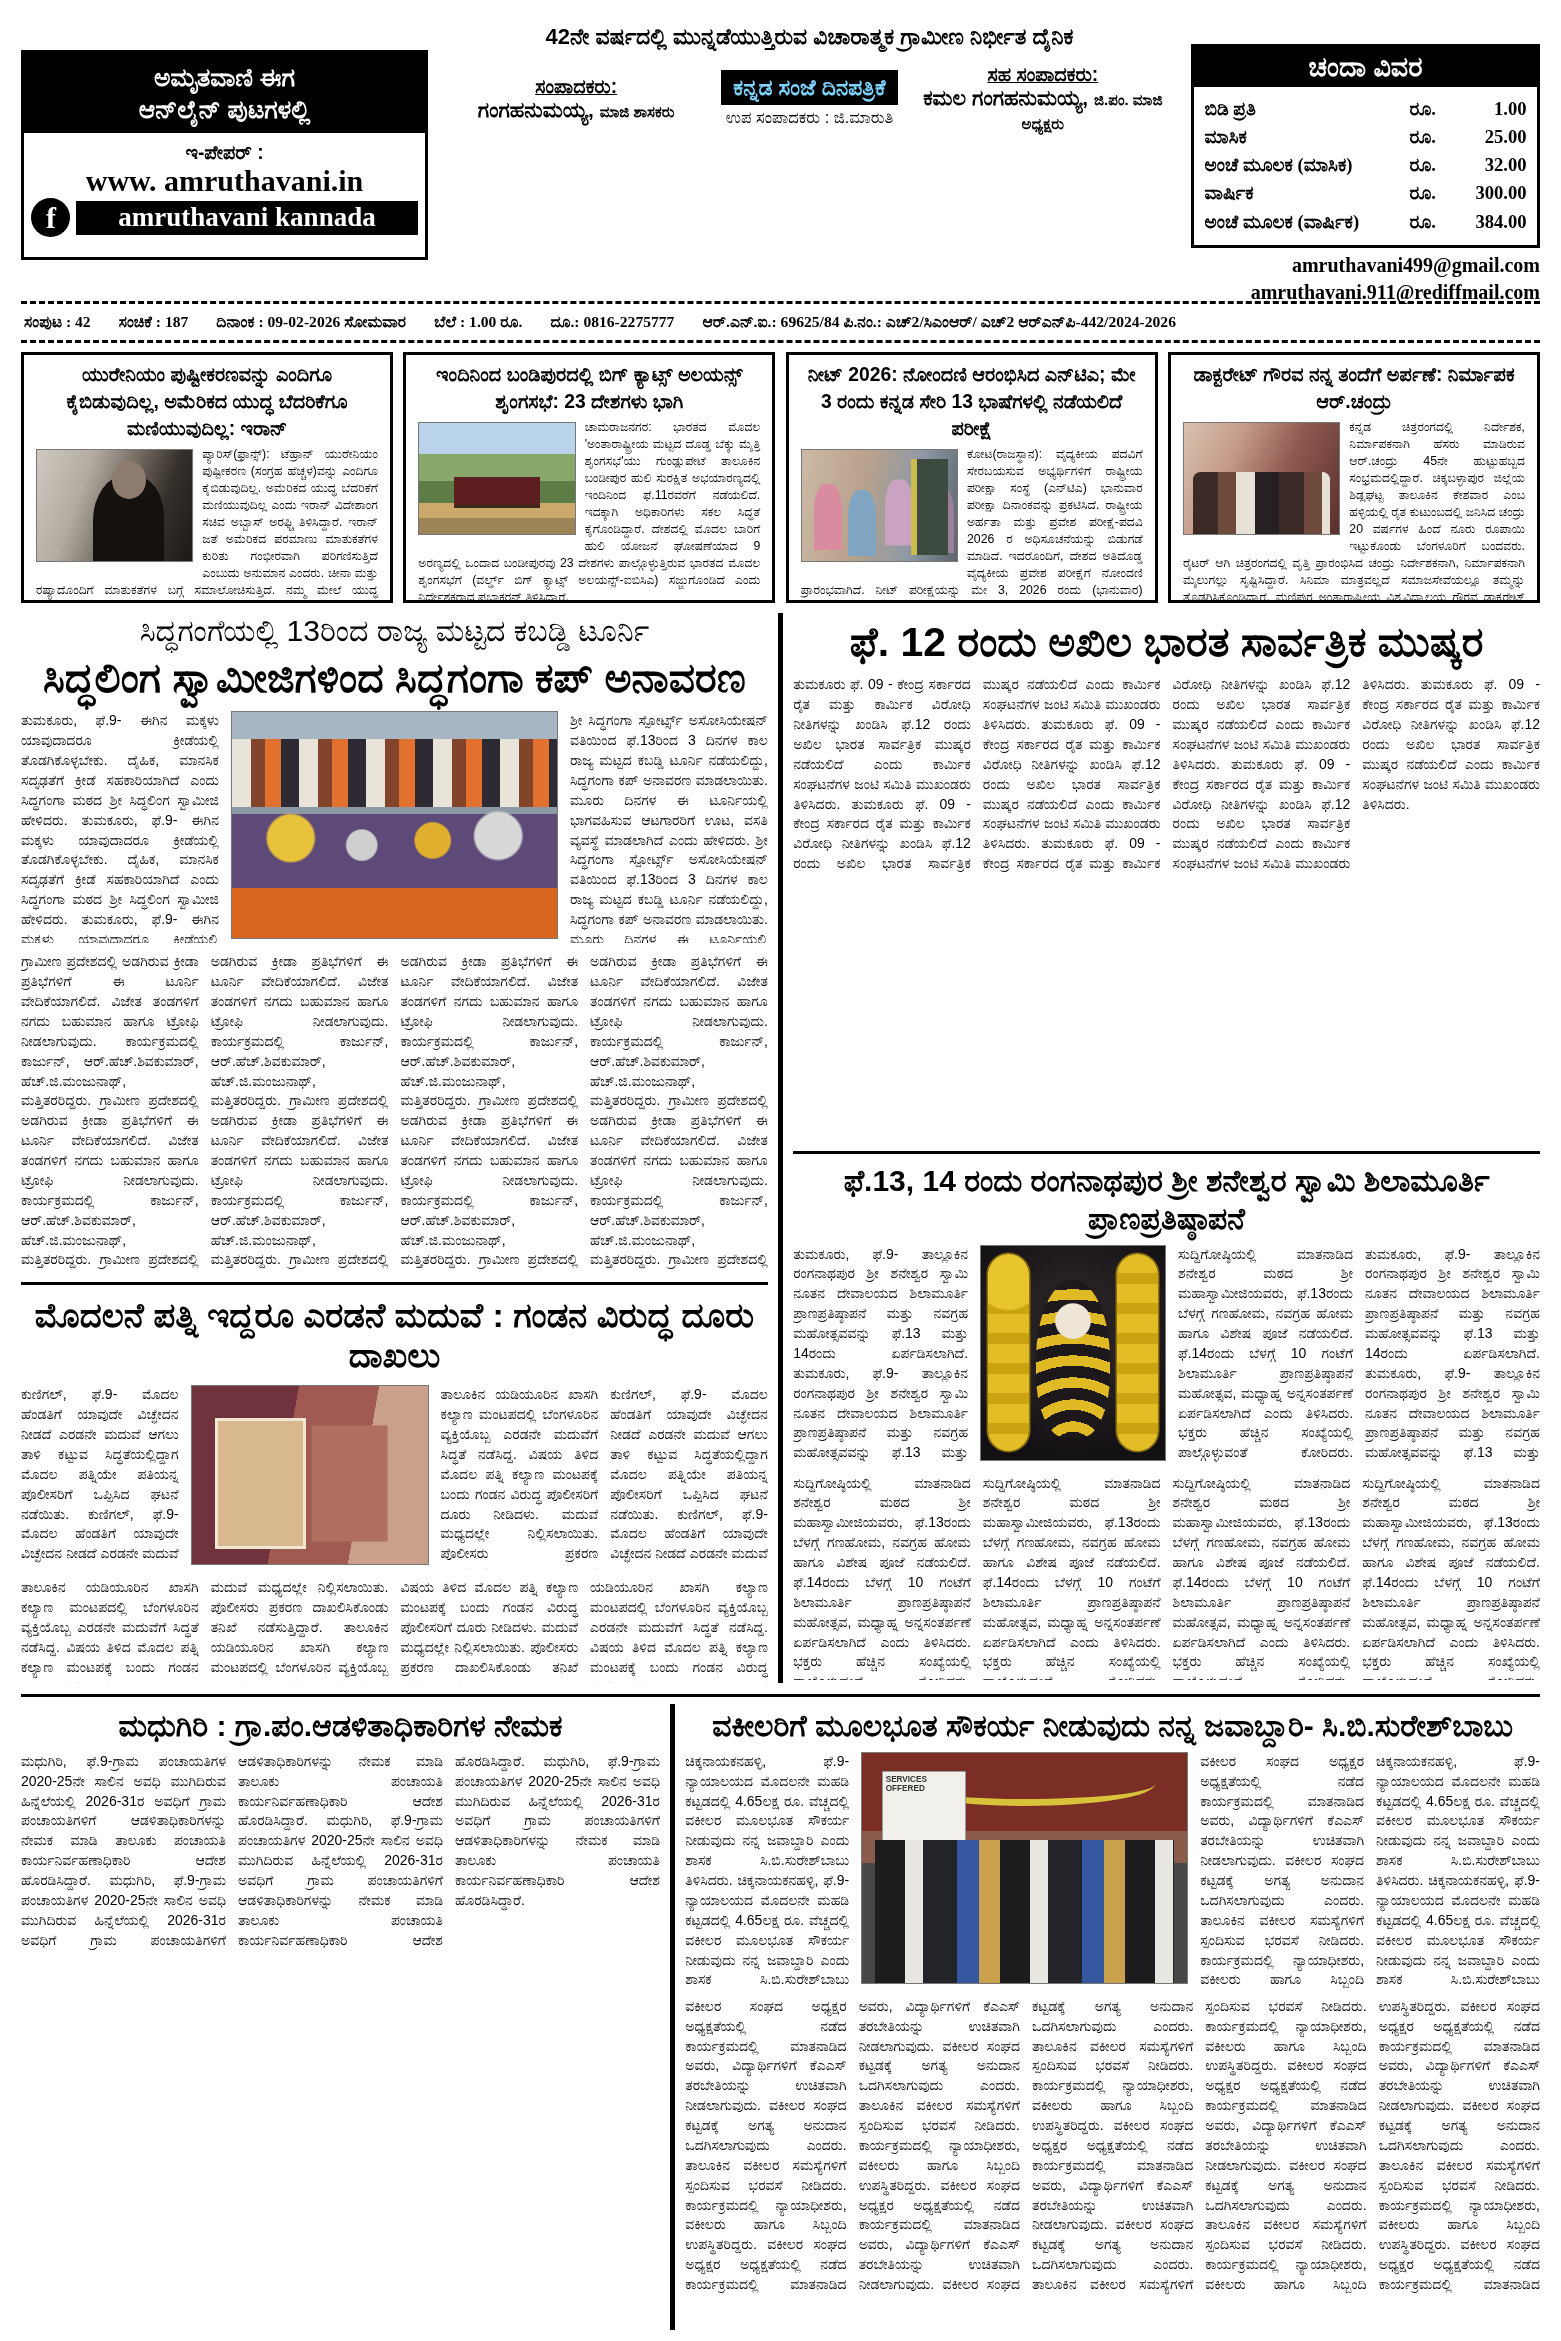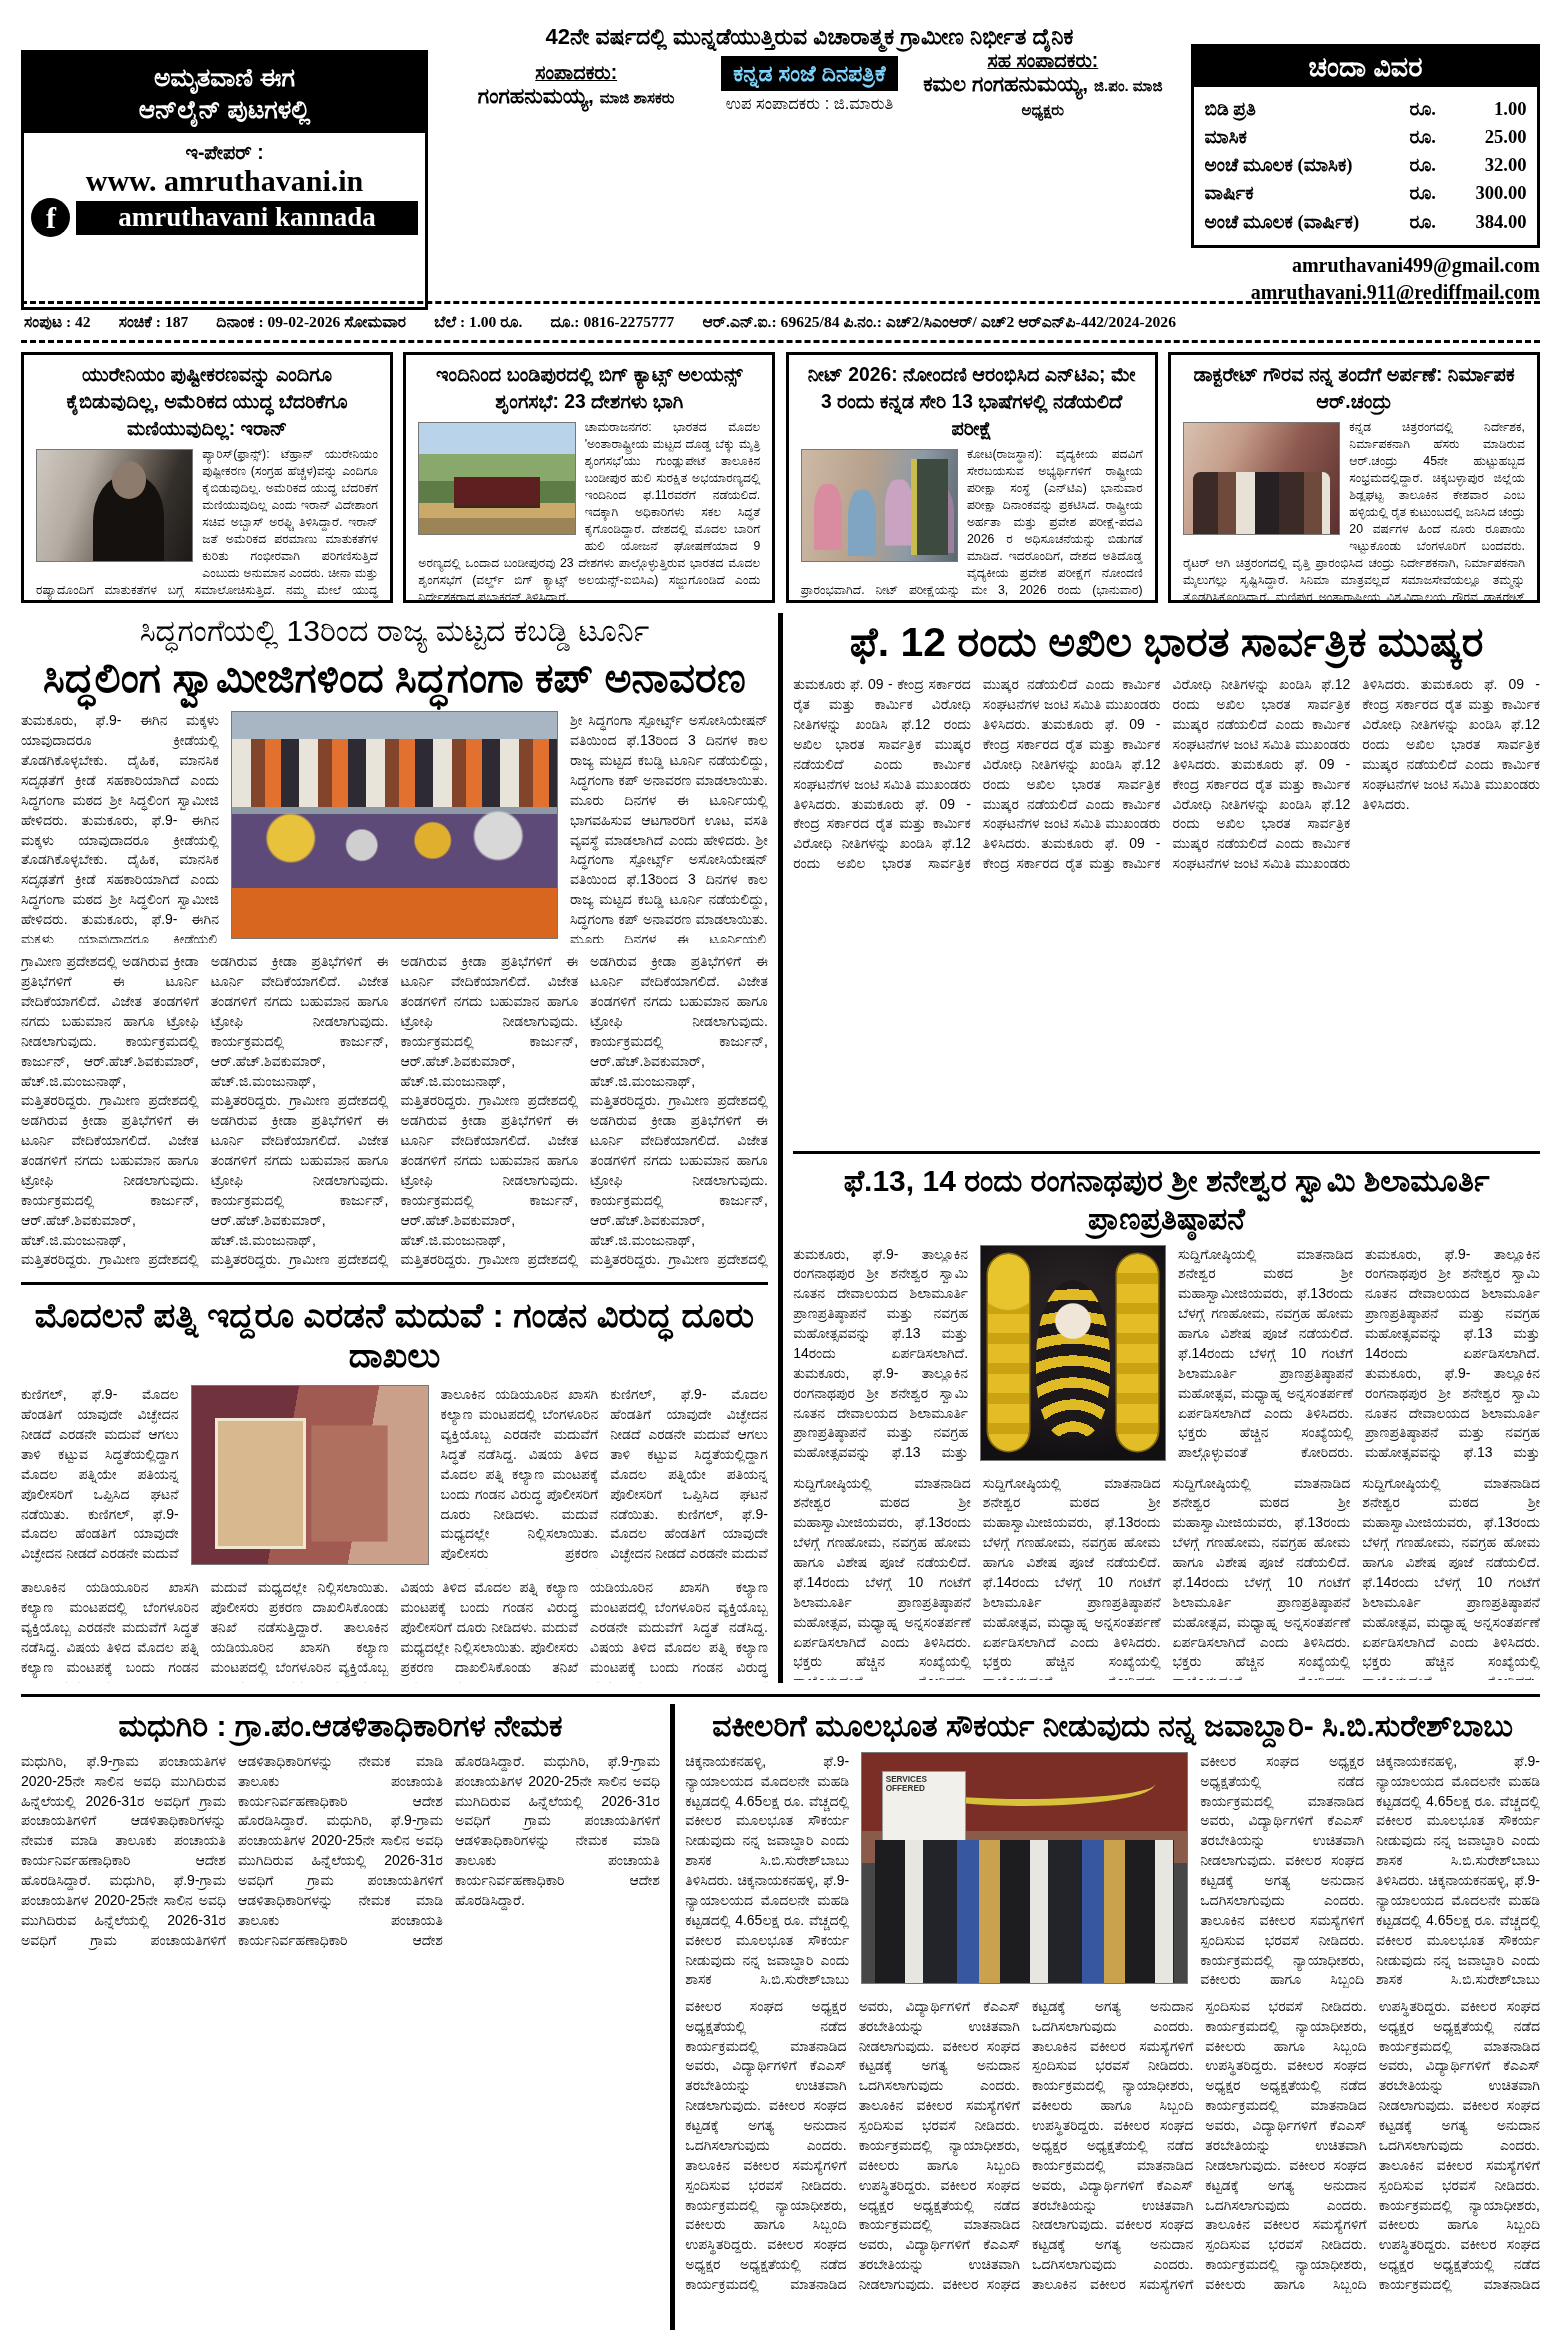--- a/index.html
+++ b/index.html
@@ -4,32 +4,32 @@
 <style>
   * { box-sizing: border-box; margin: 0; padding: 0; }
   html,body { background:#e8e8e8; }
   .page {
     width: 1561px; height: 2342px; margin: 0 auto; background: #ffffff;
     font-family: "Liberation Sans", sans-serif; color:#000;
     padding: 19.3px 21px 15px 21px; overflow: hidden; position: relative;
   }
   
   .header { display: grid; grid-template-columns: 407px 1fr 349px; gap: 13.4px; height: 277px; }
-  .online-box { border: 3px solid #000; margin-top: 31px; height: 260px; display:flex; flex-direction:column; }
+  .online-box { border: 3px solid #000; margin-top: 31px; height: 210px; display:flex; flex-direction:column; }
   .online-box .band { background:#000; color:#fff; text-align:center; font-weight:bold; font-size:25px; line-height:1.3; padding:7.4px 3px; }
   .online-box .inner { flex:1; display:flex; flex-direction:column; padding:9px 7.4px 7.4px; }
   .online-box .epaper { text-align:center; font-size:19.3px; font-weight:bold; }
   .online-box .site { text-align:center; font-size:30px; font-weight:bold; font-family:"Liberation Serif",serif; }
   .fb-row { display:flex; align-items:center; gap:6px; }
   .fb-icon { width:39px; height:39px; border-radius:50%; background:#000; color:#fff; font-family:"Liberation Serif",serif; font-weight:bold; font-size:30px; display:flex; align-items:center; justify-content:center; flex:none; }
   .fb-label { background:#000; color:#fff; font-family:"Liberation Serif",serif; font-weight:bold; font-size:27px; padding:1.5px 7.4px; flex:1; text-align:center; }
   .mast-center { text-align:center; overflow:hidden; }
   .tagline { font-size:22px; font-weight:bold; margin-top:4.5px; white-space:nowrap; }
   .masthead { font-size:103px; font-weight:bold; line-height:1.02; color:#1c14ee; text-shadow: 4.5px 3.7px 0 #9a9a9a; letter-spacing:1.5px; }
-  .editors { display:grid; grid-template-columns: 1fr auto 1fr; gap:10.4px; align-items:center; margin-top:0; }
+  .editors { display:grid; grid-template-columns: 1fr auto 1fr; gap:10.4px; align-items:center; margin-top:14px; }
   .ed-col { text-align:center; }
   .ed-label { font-weight:bold; font-size:19.3px; text-decoration:underline; }
   .ed-name { font-weight:bold; font-size:21px; }
   .ed-name small { font-size:15px; font-weight:bold; }
   .paper-type { background:#000; color:#7dd3fc; font-weight:bold; font-size:22px; padding:4.5px 12px; display:inline-block; }
   .sub-ed { font-size:16.4px; margin-top:3px; }
   .subs-box { margin-top:25px; }
   .subs-frame { border:3px solid #000; }
   .subs-title { background:#000; color:#fff; text-align:center; font-weight:bold; font-size:27px; padding:4.5px 0; }
   .subs-rows { padding:7.4px 10.4px 9px; }

